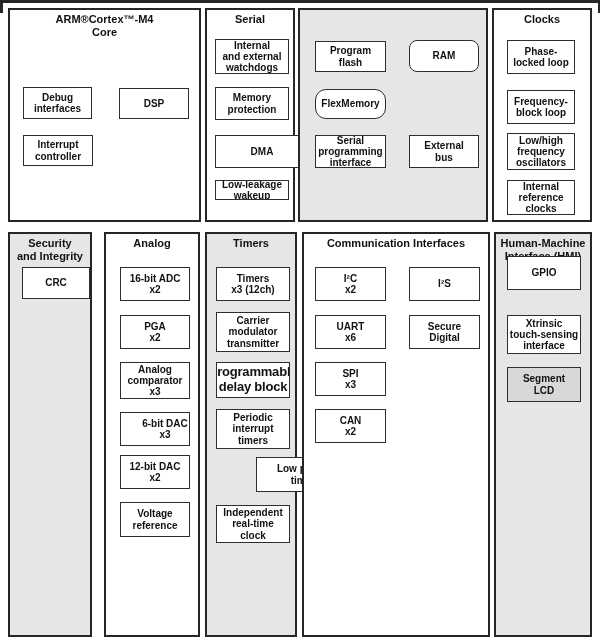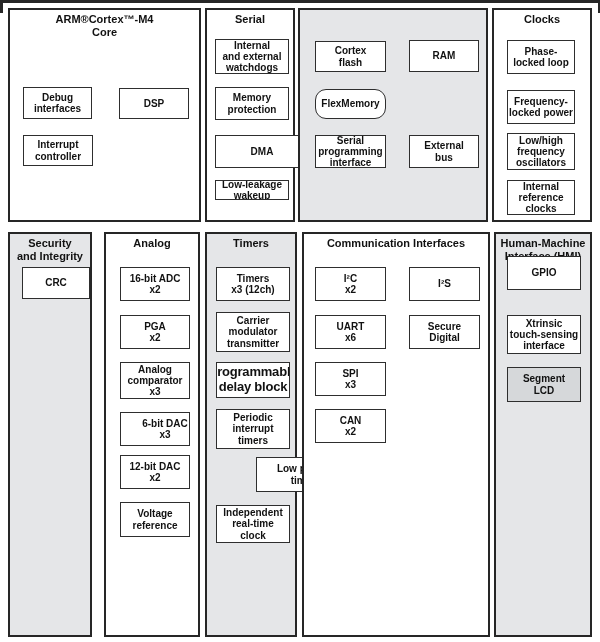--- a/index.html
+++ b/index.html
@@ -61,37 +61,37 @@
 and external
 watchdogs</div>
   <div class="block" style="left:8px; top:77px; width:74px; height:33px;">Memory
 protection</div>
   <div class="block" style="left:8px; top:125px; width:94px; height:33px;">DMA</div>
   <div class="block" style="left:8px; top:170px; width:74px; height:20px;">Low-leakage
 wakeup</div>
 </div>
 
 <div class="section shaded" style="left:298px; top:8px; width:190px; height:214px;">
-  <div class="block" style="left:15px; top:31px; width:71px; height:31px;">Cortex
+  <div class="block" style="left:15px; top:31px; width:71px; height:31px;">Program
 flash</div>
-  <div class="block" style="left:109px; top:30px; width:70px; height:32px;">RAM</div>
+  <div class="block" style="left:109px; top:30px; width:70px; height:32px;border-radius:8px;">RAM</div>
   <div class="block" style="left:15px; top:79px; width:71px; height:30px;border-radius:11px;">FlexMemory</div>
   <div class="block" style="left:15px; top:125px; width:71px; height:33px;">Serial
 programming
 interface</div>
   <div class="block" style="left:109px; top:125px; width:70px; height:33px;">External
 bus</div>
 </div>
 
 <div class="section" style="left:492px; top:8px; width:100px; height:214px;">
   <div class="sec-header">Clocks</div>
   <div class="block" style="left:13px; top:30px; width:68px; height:34px;">Phase-
 locked loop</div>
   <div class="block" style="left:13px; top:80px; width:68px; height:34px;">Frequency-
-locked power</div>
+block loop</div>
   <div class="block" style="left:13px; top:123px; width:68px; height:37px;">Low/high
 frequency
 oscillators</div>
   <div class="block" style="left:13px; top:170px; width:68px; height:35px;">Internal
 reference
 clocks</div>
 </div>
 
 <div class="section shaded" style="left:8px; top:232px; width:84px; height:405px;">
   <div class="sec-header">Security

